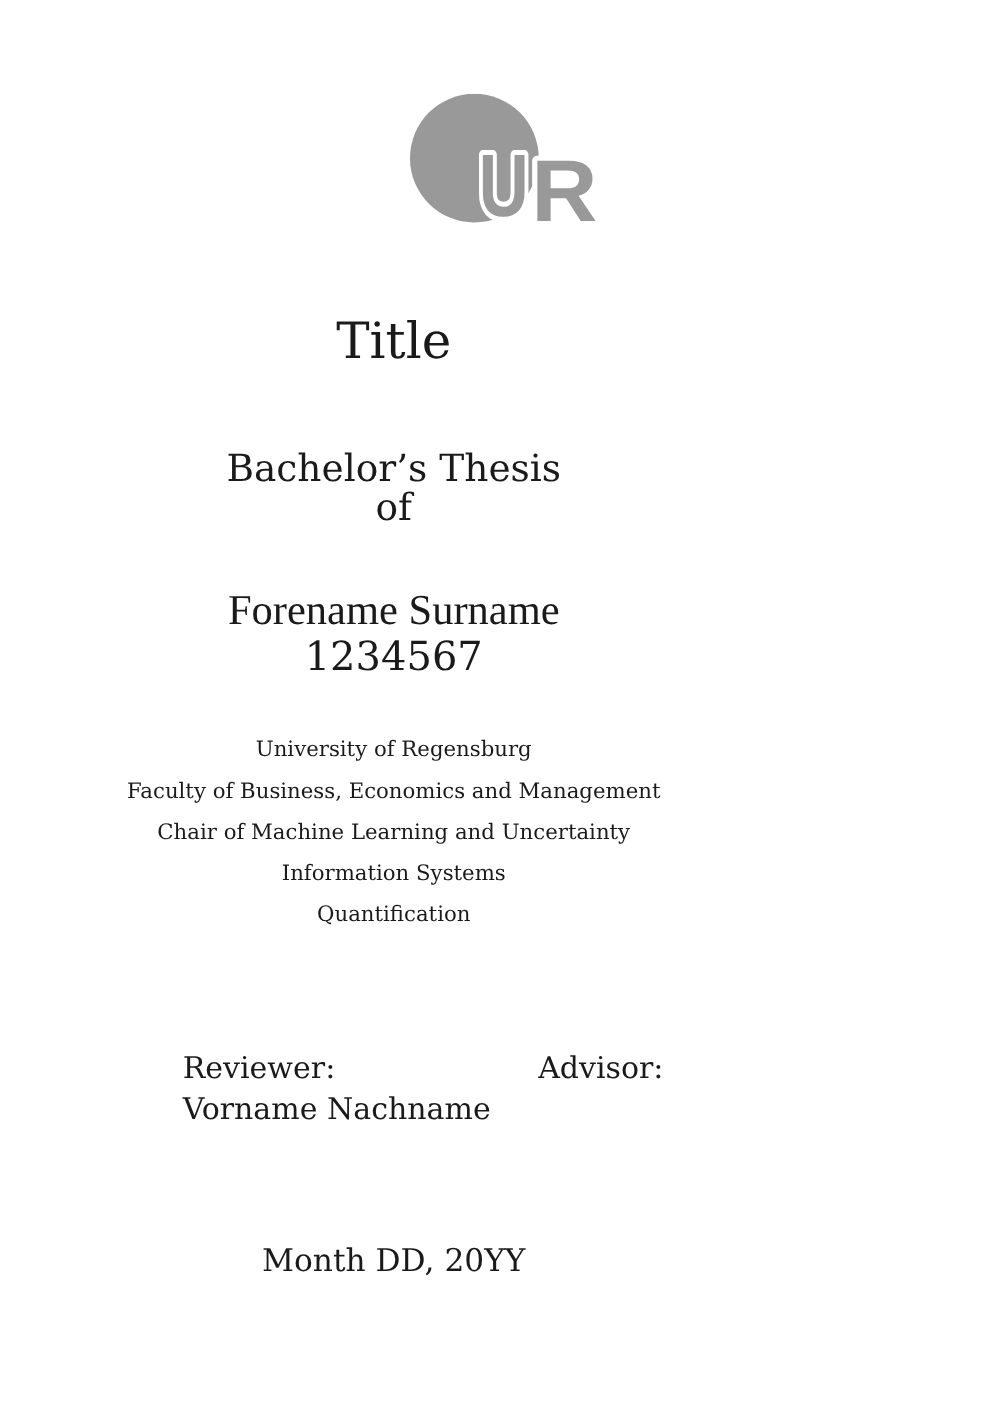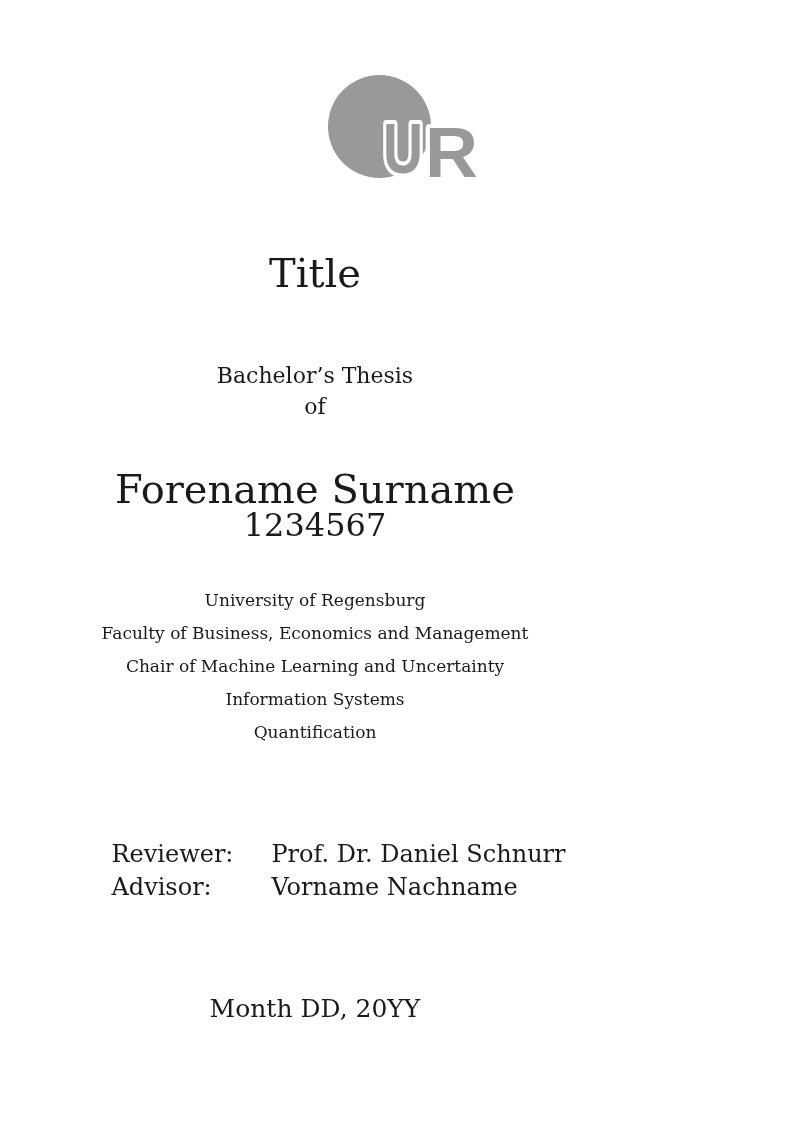--- a/index.html
+++ b/index.html
@@ -31,28 +31,29 @@
   }
 
   .doc-title {
     top: 250px;
     font-size: 40px;
     line-height: 46px;
   }
 
   .thesis-type {
     top: 360px;
-    font-size: 22px;
+    font-size: 30px;
     line-height: 31px;
   }
 
   .author-block { top: 468px; }
   .author-name {
-    font-size: 40px;
+    font-size: 34px;
     line-height: 42px;
+    font-family: Liberation Serif, serif;
   }
   .author-number {
     font-size: 32px;
     line-height: 31px;
   }
 
   .institution {
     top: 584px;
     font-size: 17px;
     line-height: 33px;
@@ -105,21 +106,20 @@
     <div>University of Regensburg</div>
     <div>Faculty of Business, Economics and Management</div>
     <div>Chair of Machine Learning and Uncertainty</div>
     <div>Information Systems</div>
     <div>Quantification</div>
   </div>
 
   <div class="block committee">
     <div class="committee-grid">
       <div>Reviewer:</div>
-      <div>Prof. Dr. Daniel Schnurr</div>
       <div>Advisor:</div>
       <div>Vorname Nachname</div>
     </div>
   </div>
 
   <div class="block date-line">Month DD, 20YY</div>
 
 </div>
 
 </body></html>

